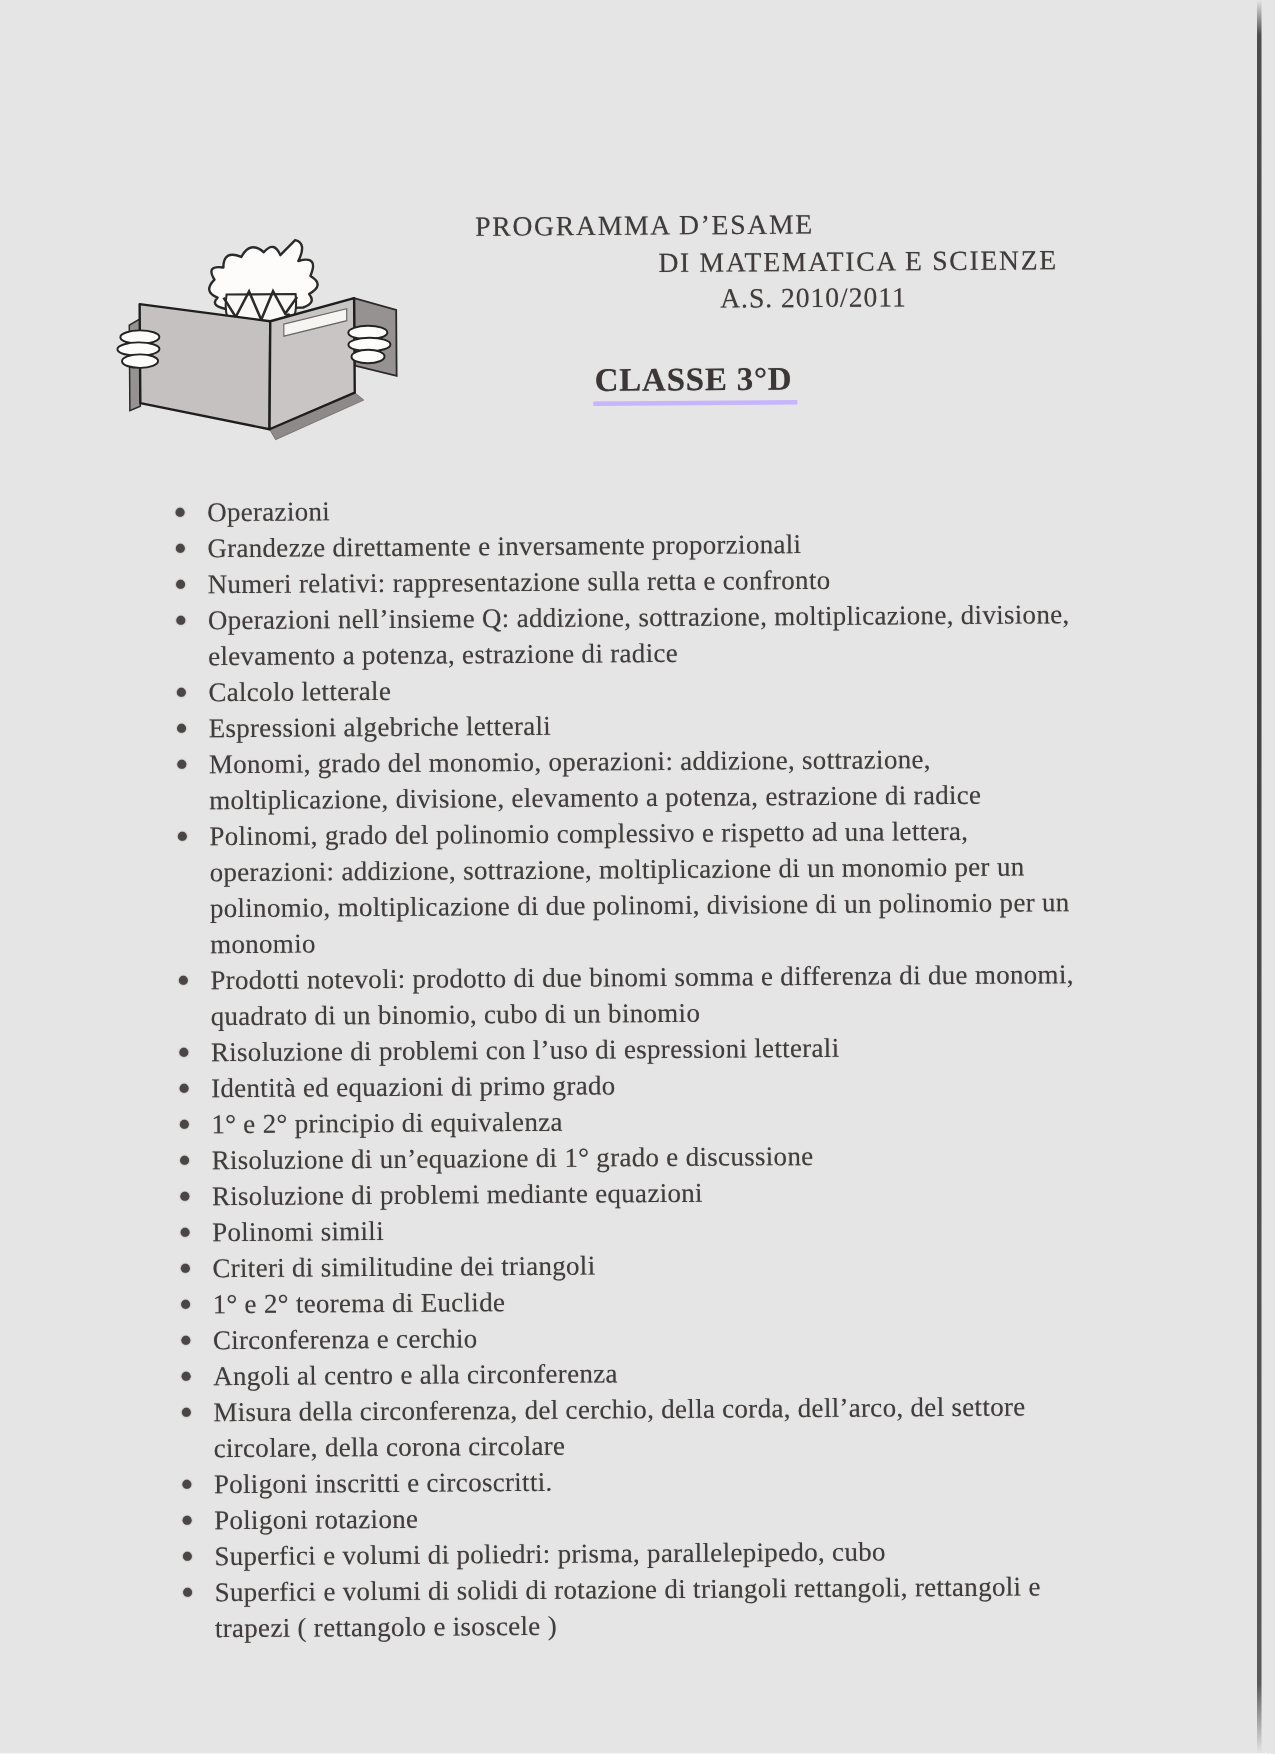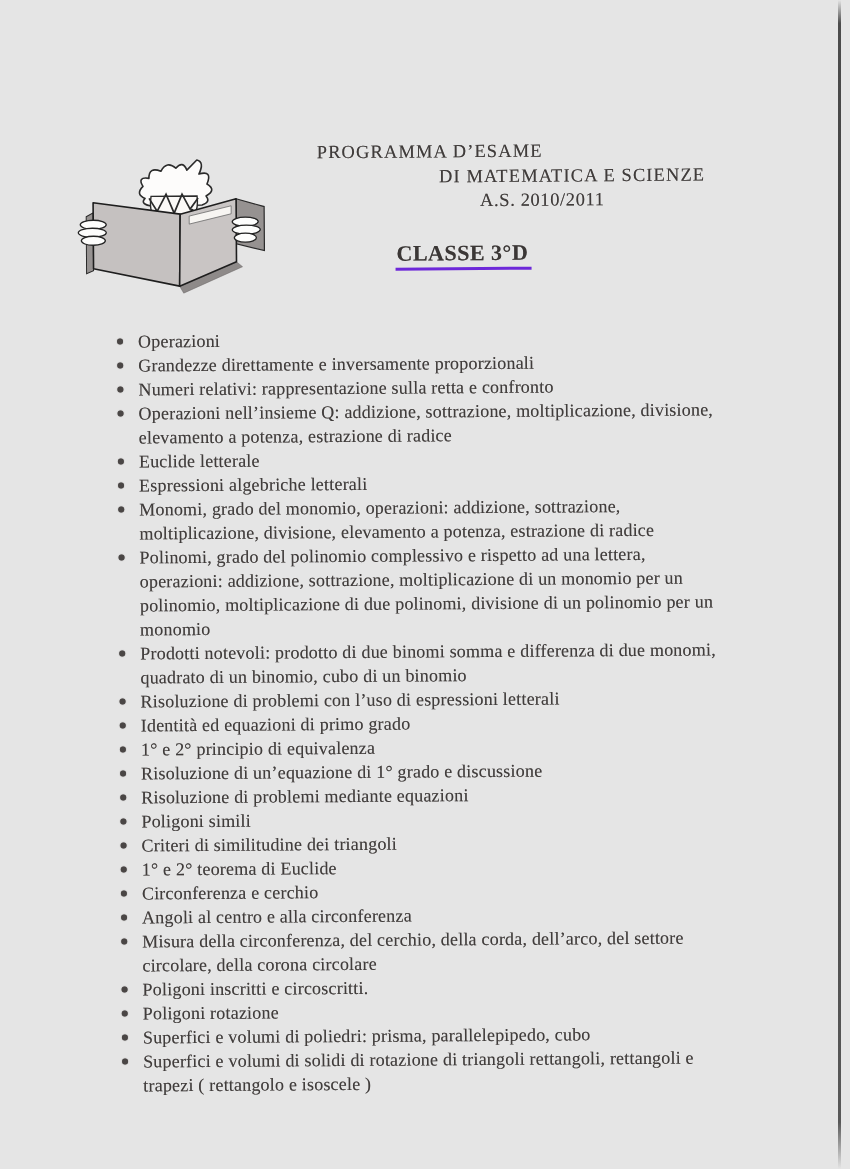--- a/index.html
+++ b/index.html
@@ -32,21 +32,21 @@
   .header .l2 { margin-left: 122px; }
   .header .l3 { margin-left: 163px; letter-spacing: 0.6px; }
   .class-heading {
     position: absolute;
     left: 398px;
     top: 243px;
     font-size: 22px;
     font-weight: bold;
     letter-spacing: 0.5px;
     color: #3b3736;
-    border-bottom: 3px solid #6d28d9;
+    border-bottom: 3px solid #c4b5fd;
     padding: 0 3px 1px 1px;
     text-shadow: 0 0 0.5px rgba(70,66,64,0.5);
   }
   .clipart {
     position: absolute;
     left: 76px;
     top: 153px;
     width: 205px;
     height: 150px;
   }
@@ -155,21 +155,21 @@
         </li>
 
         <li>
           <span class="bullet"></span>
           <span class="topic-text">Operazioni nell’insieme Q: addizione, sottrazione, moltiplicazione, divisione,
 elevamento a potenza, estrazione di radice</span>
         </li>
 
         <li>
           <span class="bullet"></span>
-          <span class="topic-text">Euclide letterale</span>
+          <span class="topic-text">Calcolo letterale</span>
         </li>
 
         <li>
           <span class="bullet"></span>
           <span class="topic-text">Espressioni algebriche letterali</span>
         </li>
 
         <li>
           <span class="bullet"></span>
           <span class="topic-text">Monomi, grado del monomio, operazioni: addizione, sottrazione,
@@ -210,21 +210,21 @@
           <span class="topic-text">Risoluzione di un’equazione di 1° grado e discussione</span>
         </li>
 
         <li>
           <span class="bullet"></span>
           <span class="topic-text">Risoluzione di problemi mediante equazioni</span>
         </li>
 
         <li>
           <span class="bullet"></span>
-          <span class="topic-text">Poligoni simili</span>
+          <span class="topic-text">Polinomi simili</span>
         </li>
 
         <li>
           <span class="bullet"></span>
           <span class="topic-text">Criteri di similitudine dei triangoli</span>
         </li>
 
         <li>
           <span class="bullet"></span>
           <span class="topic-text">1° e 2° teorema di Euclide</span>

